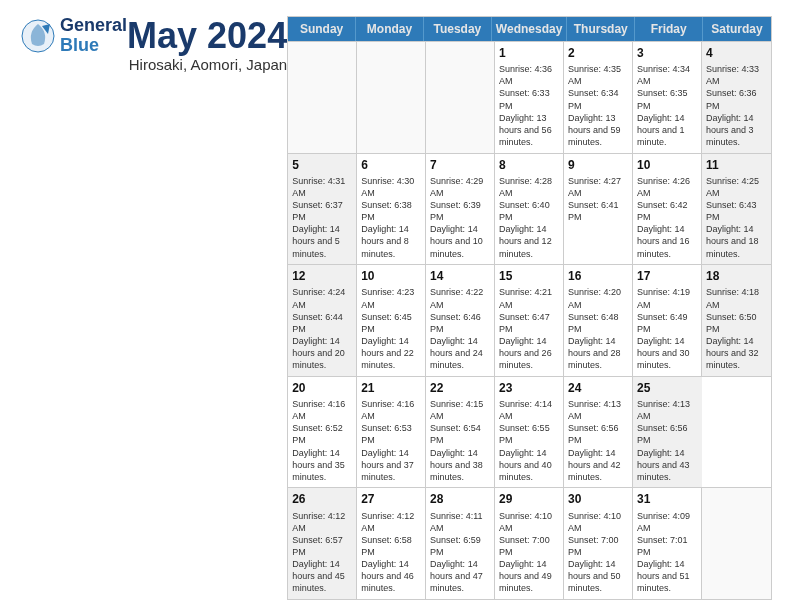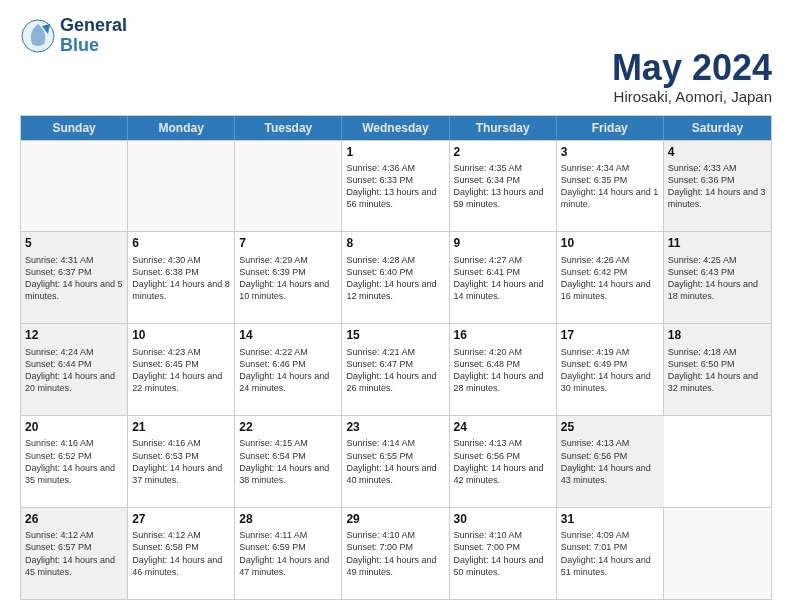--- a/index.html
+++ b/index.html
@@ -8,42 +8,41 @@
       background: #fff;
       width: 792px;
       height: 612px;
       overflow: hidden;
     }
     .page {
       width: 792px;
       height: 612px;
       padding: 16px 20px 12px 20px;
       display: flex;
-      flex-direction: column;
+      flex-direction: row;
     }
     .header {
       display: flex;
       justify-content: space-between;
       align-items: flex-start;
       margin-bottom: 10px;
     }
     .logo {
       display: flex;
       flex-direction: column;
       align-items: flex-start;
     }
     .title-block {
       text-align: right;
     }
     .cal-title {
       font-size: 36px;
       font-weight: bold;
       color: #1a3a6b;
       line-height: 1.1;
-      margin-top: 32px;
     }
     .cal-subtitle {
       font-size: 15px;
       color: #333;
     }
     .calendar {
       flex: 1;
       display: flex;
       flex-direction: column;
       border: 1px solid #ccc;
@@ -183,21 +182,20 @@
           <div class="cal-cell">
             <div class="day-num">8</div>
             <div class="cell-text">Sunrise: 4:28 AM</div>
             <div class="cell-text">Sunset: 6:40 PM</div>
             <div class="cell-text">Daylight: 14 hours and 12 minutes.</div>
           </div>
           <div class="cal-cell">
             <div class="day-num">9</div>
             <div class="cell-text">Sunrise: 4:27 AM</div>
             <div class="cell-text">Sunset: 6:41 PM</div>
-            <div class="cell-text">Daylight: 14 hours and 14 minutes.</div>
           </div>
           <div class="cal-cell">
             <div class="day-num">10</div>
             <div class="cell-text">Sunrise: 4:26 AM</div>
             <div class="cell-text">Sunset: 6:42 PM</div>
             <div class="cell-text">Daylight: 14 hours and 16 minutes.</div>
           </div>
           <div class="cal-cell shaded">
             <div class="day-num">11</div>
             <div class="cell-text">Sunrise: 4:25 AM</div>

